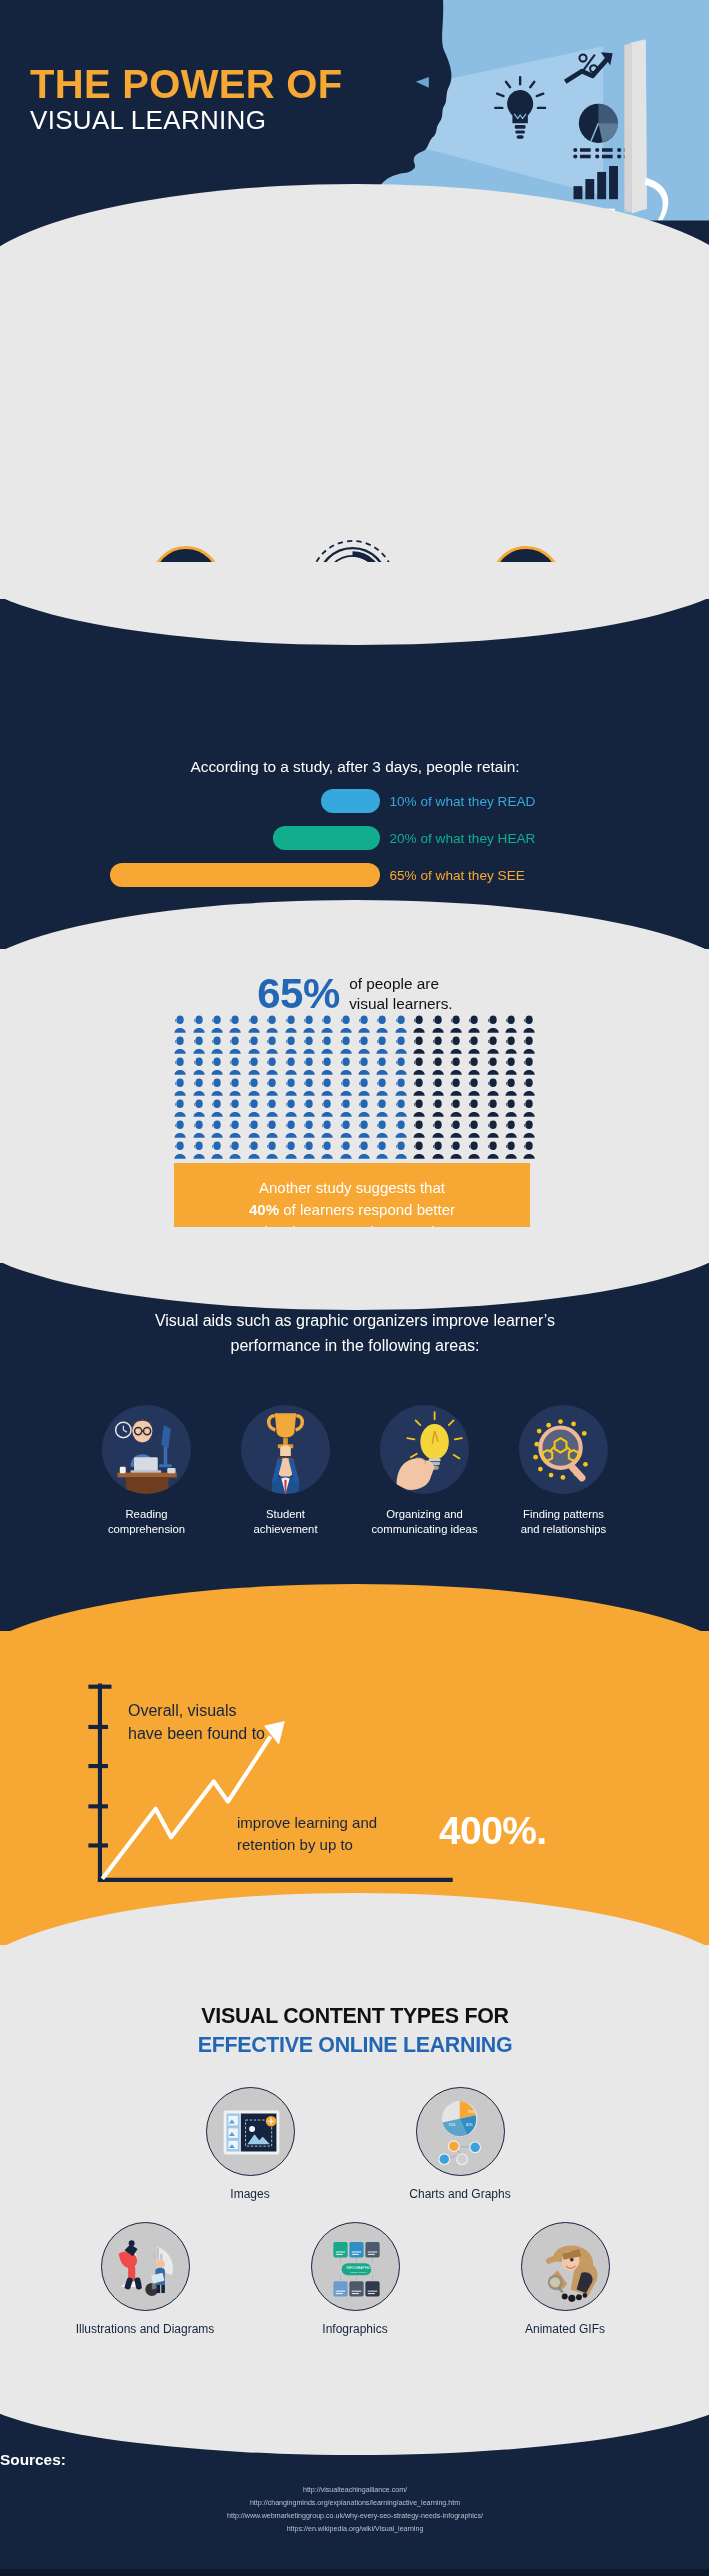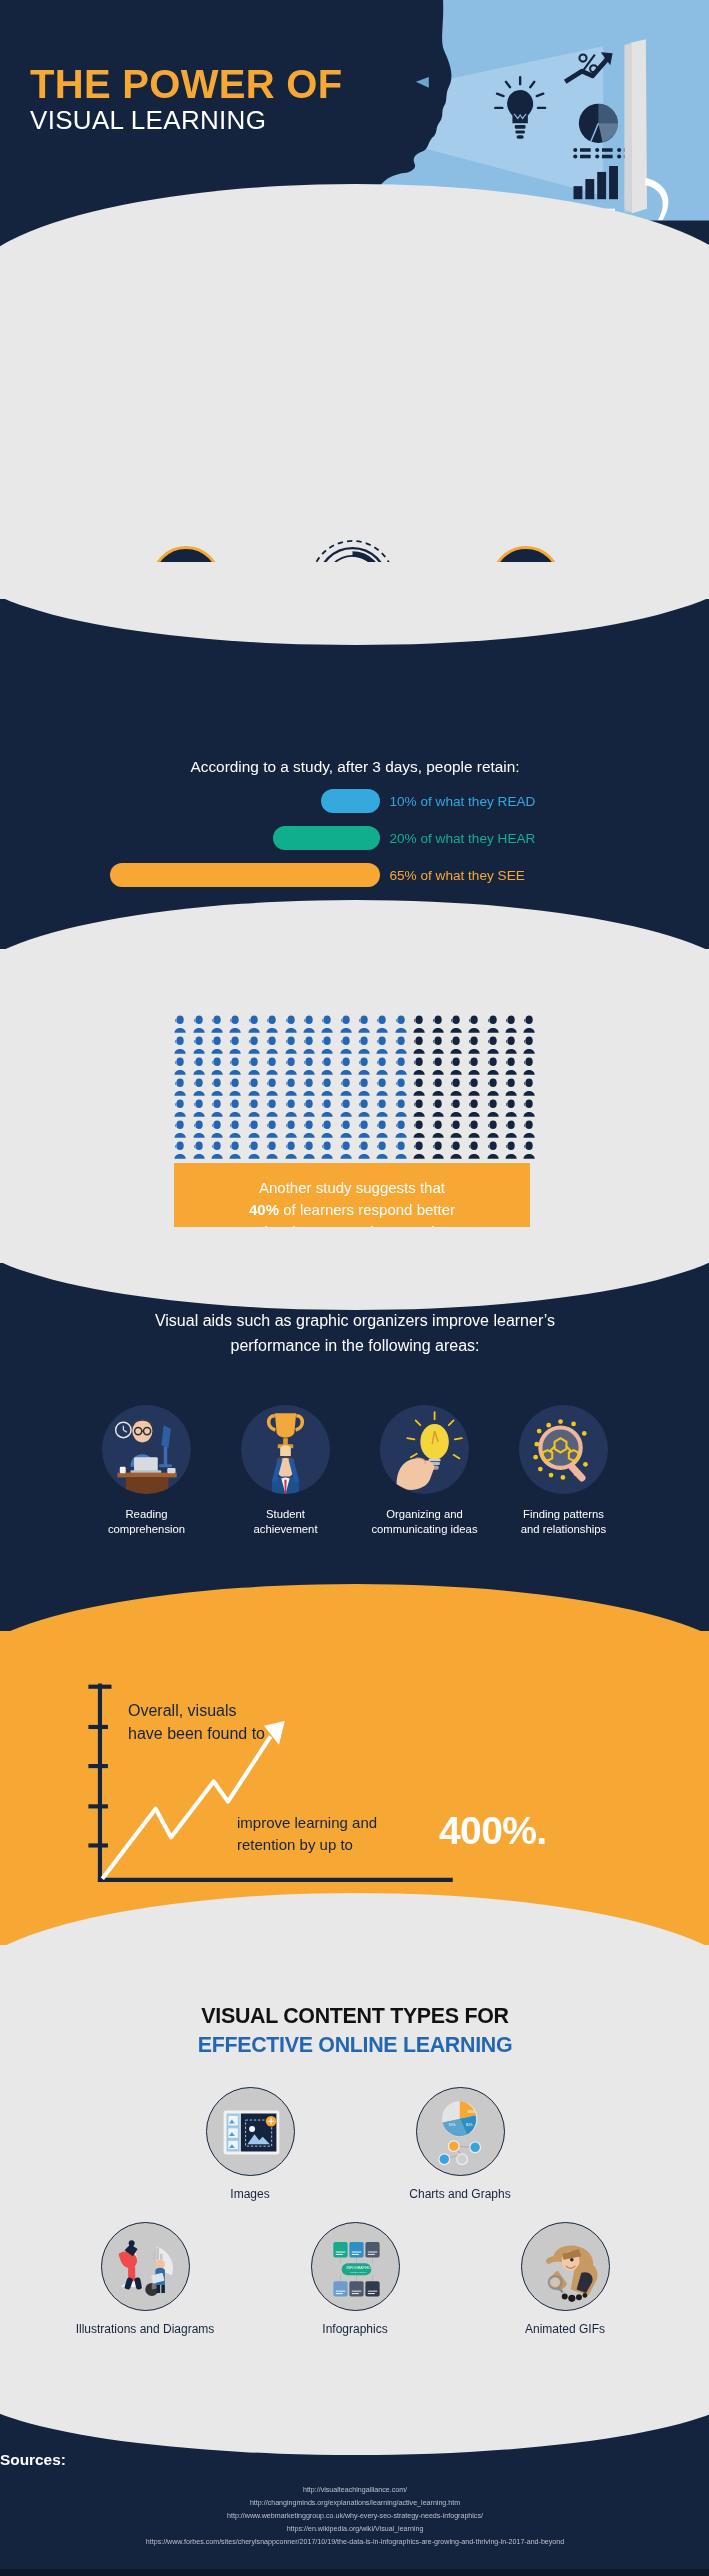--- a/index.html
+++ b/index.html
@@ -305,20 +305,27 @@
         <div class="barwrap">
             <div class="bar" style="width:270px;background:#f7a834;"></div>
           </div>
         <div class="blab" style="color:#f7a834;">65% of what they SEE</div>
       </div>
     </div>
     <div class="ret-curve-bot"></div>
   </div>
 
   <div class="learn-sec">
+    <div class="learn-top">
+      <div class="p65">65%</div>
+      <div class="p65txt">
+        <div>of people are</div>
+        <div>visual learners.</div>
+      </div>
+    </div>
 
     <div class="grid" id="people-grid">
         <div class="grow">
           <svg class="pico" viewBox="0 0 24 30">
             <ellipse cx="12" cy="8" rx="6.2" ry="7.2" fill="#2266b4"></ellipse>
             <path d="M2.5,30 C2.5,19 21.5,19 21.5,30 Z" fill="#2266b4"></path>
             <path d="M5.2,6.5 C4,8 4.2,11 5.6,12" stroke="#2266b4" stroke-width="1.6" fill="none"></path>
           </svg>
           <svg class="pico" viewBox="0 0 24 30">
             <ellipse cx="12" cy="8" rx="6.2" ry="7.2" fill="#2266b4"></ellipse>
@@ -1358,19 +1365,18 @@
   </div>
 
   <div class="src-sec">
     <div class="src-curve"></div>
     <div class="src-h">Sources:</div>
     <div class="src-list">
       <div>http://visualteachingalliance.com/</div>
       <div>http://changingminds.org/explanations/learning/active_learning.htm</div>
       <div>http://www.webmarketinggroup.co.uk/why-every-seo-strategy-needs-infographics/</div>
       <div>https://en.wikipedia.org/wiki/Visual_learning</div>
-      <div>https://www.forbes.com/sites/cherylsnappconner/2017/10/19/the-data-is-in-infographics-are-growing-and-thriving-in-2017-and-beyond</div>
     </div>
     <div class="src-foot"></div>
   </div>
 
 </div>
 
 
 </body></html>

